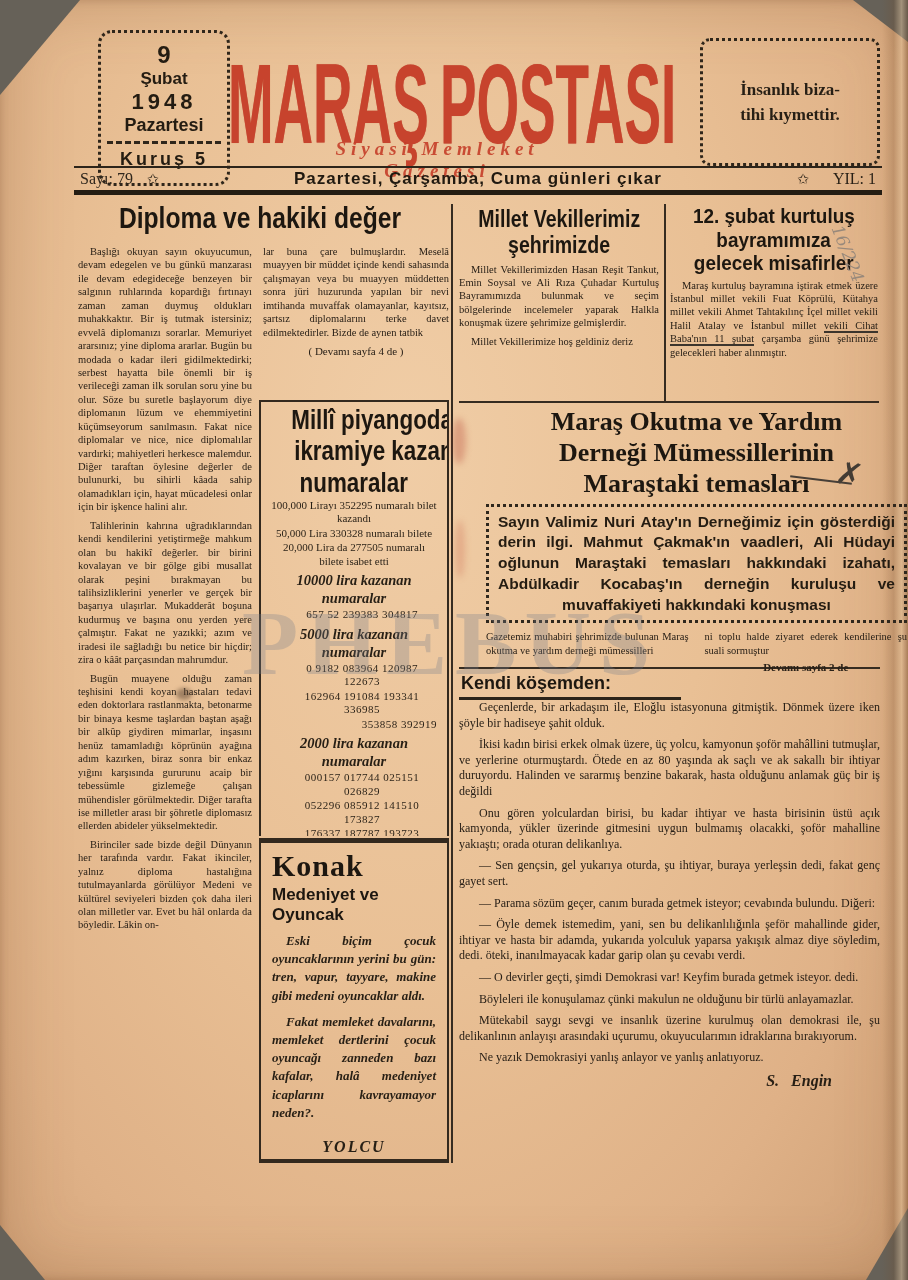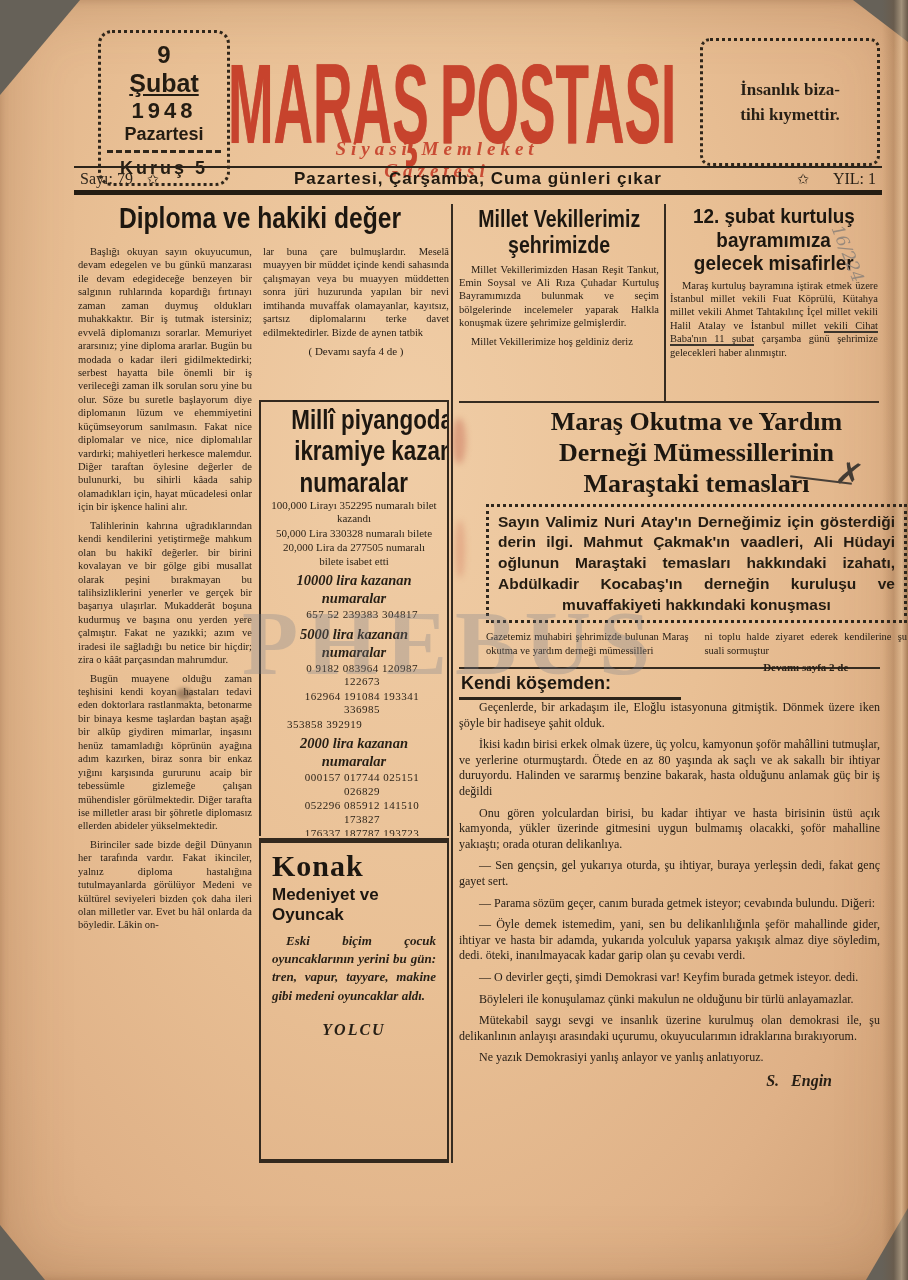--- a/index.html
+++ b/index.html
@@ -10,21 +10,21 @@
     font-family:"Liberation Serif", serif;color:#271f15;
   }
   .abs{position:absolute;}
   .corner{position:absolute;background:#666158;}
   .cond{display:inline-block;white-space:nowrap;transform:scaleX(var(--sx,.85));transform-origin:center;}
   .rule{position:absolute;background:#362c21;}
   
   .date-box{left:98px;top:30px;width:132px;height:156px;border:3px dotted #2f261b;border-radius:14px;
     text-align:center;font-family:"Liberation Sans",sans-serif;font-weight:bold;color:#241c12;padding-top:8px;box-sizing:border-box;}
   .date-box .d1{font-size:24px;}
-  .date-box .d2{font-size:25px;text-decoration:underline;}
+  .date-box .d2{font-size:17px;}
   .date-box .d3{font-size:22px;letter-spacing:4px;}
   .date-box .d4{font-size:18px;margin-bottom:5px;}
   .date-box .sep{border-top:3px dashed #2f261b;margin:0 6px 5px 6px;}
   .date-box .d5{font-size:18px;letter-spacing:3px;}
   .mast-title{left:228px;top:52px;width:430px;line-height:.92;color:#c53a25;
     font-family:"Liberation Sans",sans-serif;font-weight:bold;font-size:114px;opacity:.93;
     text-shadow:0 0 1px rgba(170,40,25,.6);}
   .mast-title .cond{--sx:.48;transform-origin:left center;letter-spacing:0px;word-spacing:-8px;}
   .mast-sub{left:282px;top:138px;width:310px;text-align:center;color:rgba(196,58,38,.88);
     font-style:italic;font-weight:bold;font-size:19px;letter-spacing:5px;}
@@ -171,33 +171,34 @@
       <span class="cond" style="--sx:.8;">numaralar</span>
     </div>
     <div class="pl">100,000 Lirayı 352295 numaralı bilet kazandı</div>
     <div class="pl">50,000 Lira 330328 numaralı bilete</div>
     <div class="pl">20,000 Lira da 277505 numaralı bilete isabet etti</div>
     <div class="pl sub">10000 lira kazanan numaralar</div>
     <div class="pl nums">657 52 239383 304817</div>
     <div class="pl sub">5000 lira kazanan numaralar</div>
     <div class="pl nums">0 9182 083964 120987 122673</div>
     <div class="pl nums">162964 191084 193341 336985</div>
-    <div class="pl nums" style="text-align:left;">353858 392919</div>
+    <div class="pl nums" style="text-align:right;">353858 392919</div>
     <div class="pl sub">2000 lira kazanan numaralar</div>
     <div class="pl nums">000157 017744 025151 026829</div>
     <div class="pl nums">052296 085912 141510 173827</div>
     <div class="pl nums">176337 187787 193723 205073</div>
     <div class="pl nums">212899 236923 237744 564053</div>
     <div class="note">( Devamı sayfa 2 de)</div>
   </div>
 
   <div class="abs konak">
     <div class="ttl">Konak</div>
     <div class="sub">Medeniyet ve Oyuncak</div>
     <p>Eski biçim çocuk oyuncaklarının yerini bu gün: tren, vapur, tayyare, makine gibi medeni oyuncaklar aldı.</p>
+    <p>Fakat memleket davalarını, memleket dertlerini çocuk oyuncağı zanneden bazı kafalar, halâ medeniyet icaplarını kavrayamayor neden?.</p>
     <div class="sig">YOLCU</div>
   </div>
 
   <div class="abs dernek">
     <div class="ttl">
       <span>Maraş Okutma ve Yardım</span><br>
       <span>Derneği Mümessillerinin</span><br>
       <span>Maraştaki temasları</span>
     </div>
     <div class="lead">Sayın Valimiz Nuri Atay'ın Derneğimiz için gösterdiği derin ilgi. Mahmut Çakmak'ın vaadleri, Ali Hüdayi oğlunun Maraştaki temasları hakkındaki izahatı, Abdülkadir Kocabaş'ın derneğin kuruluşu ve muvaffakiyeti hakkındaki konuşması</div>

